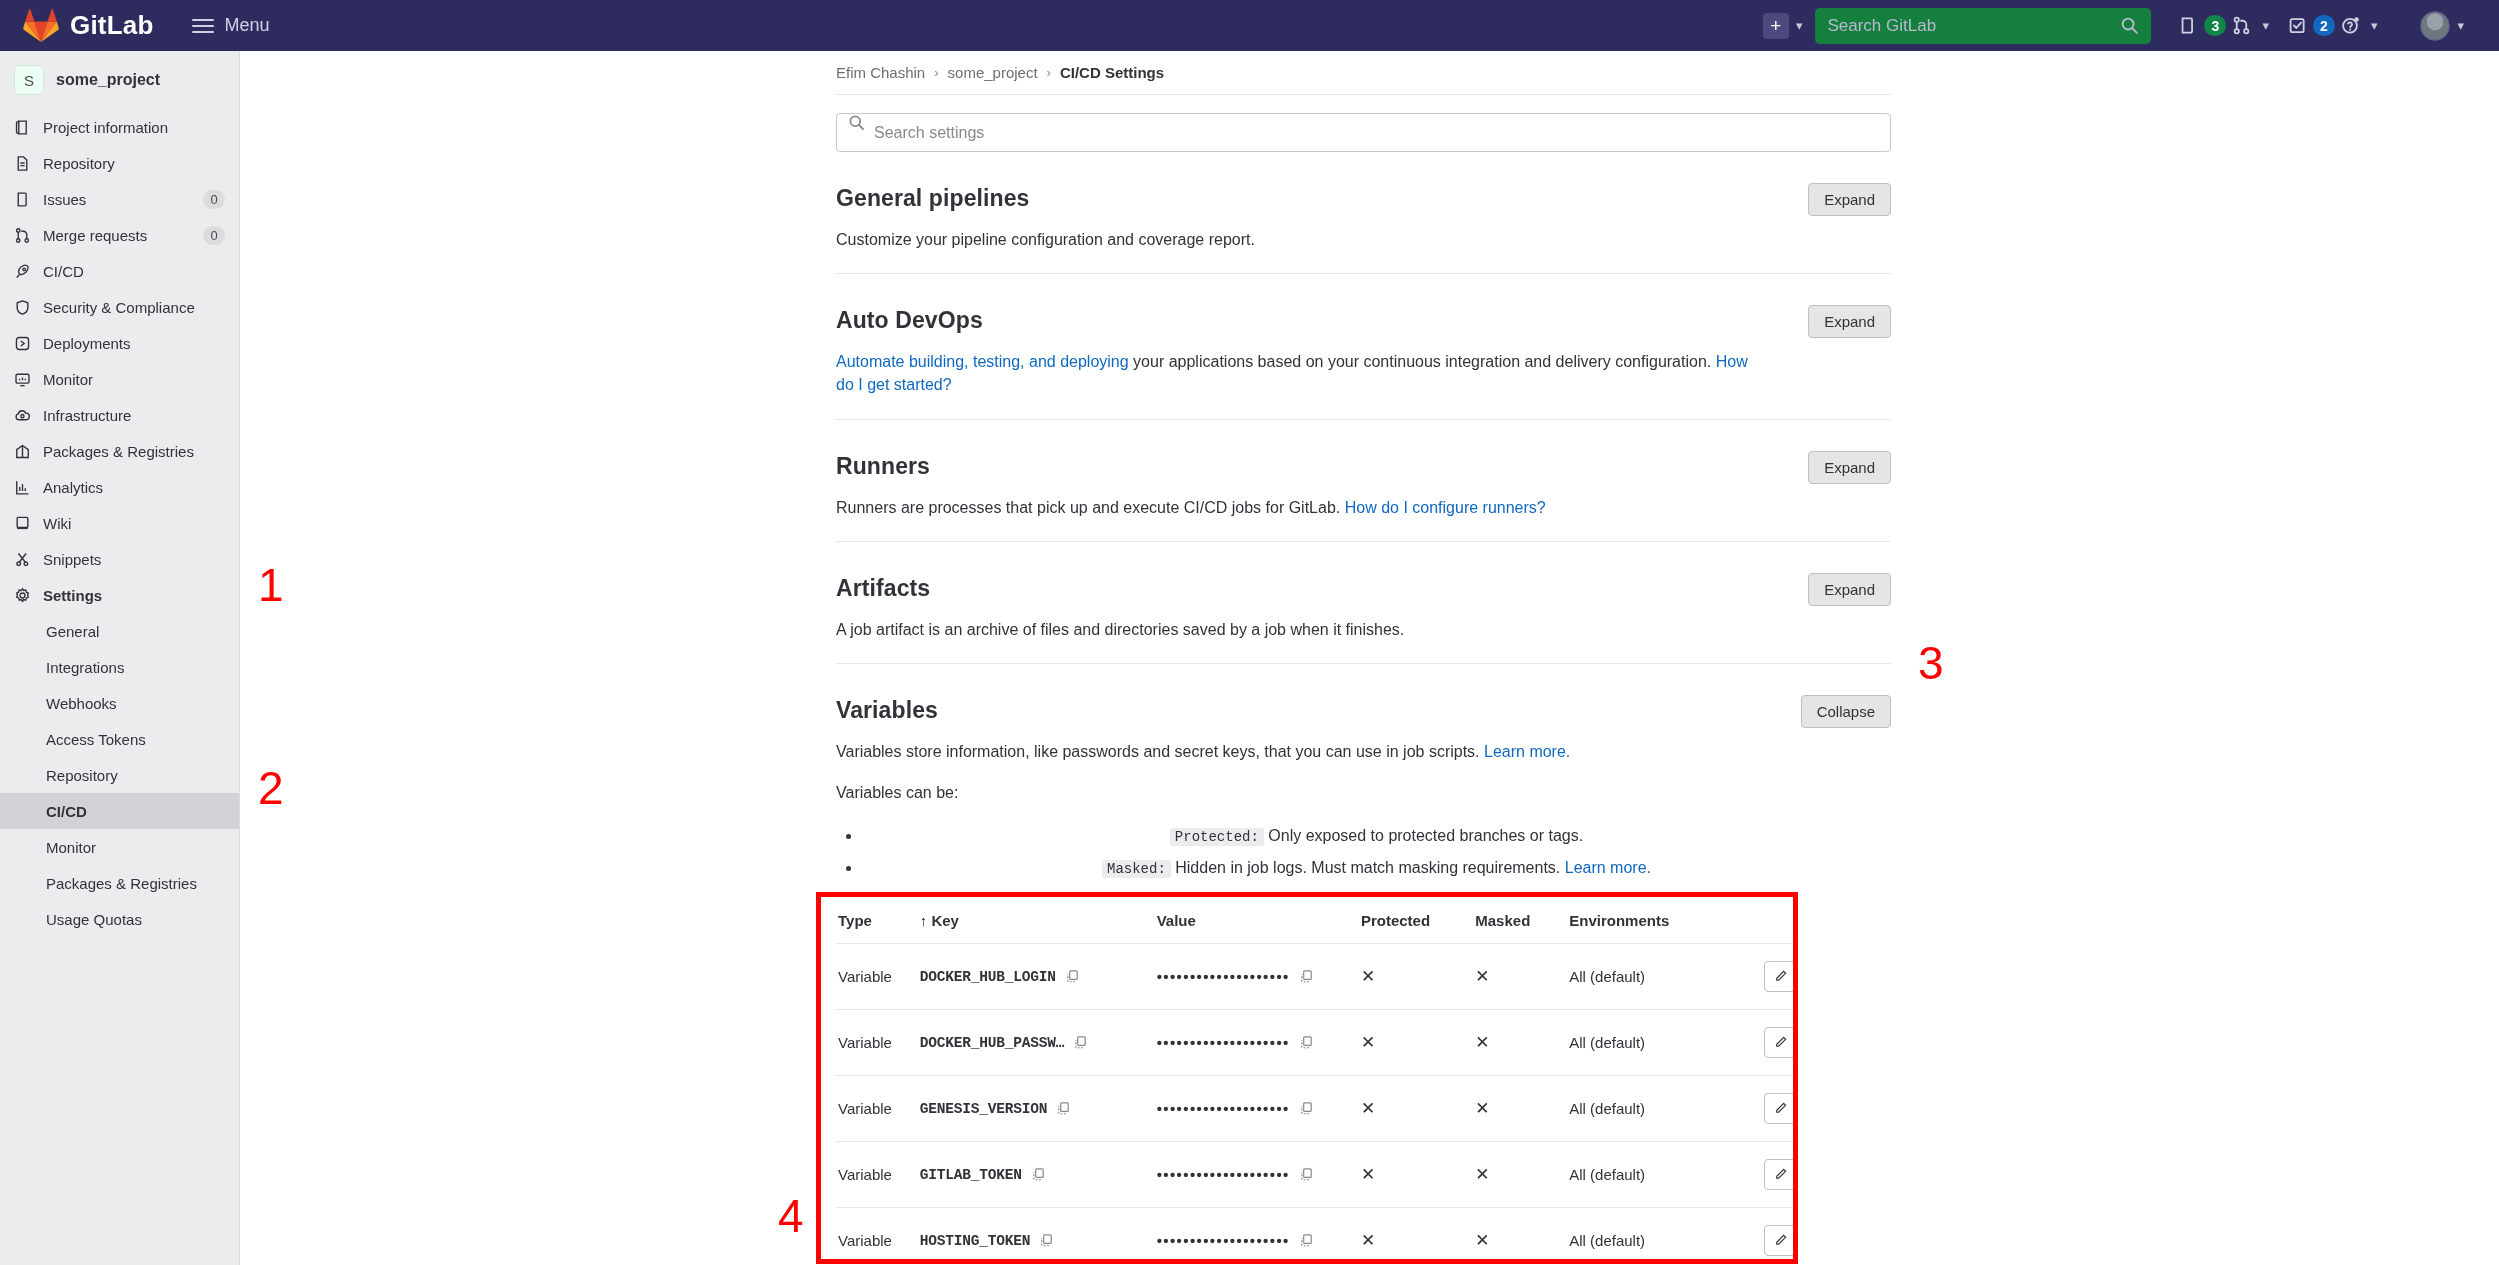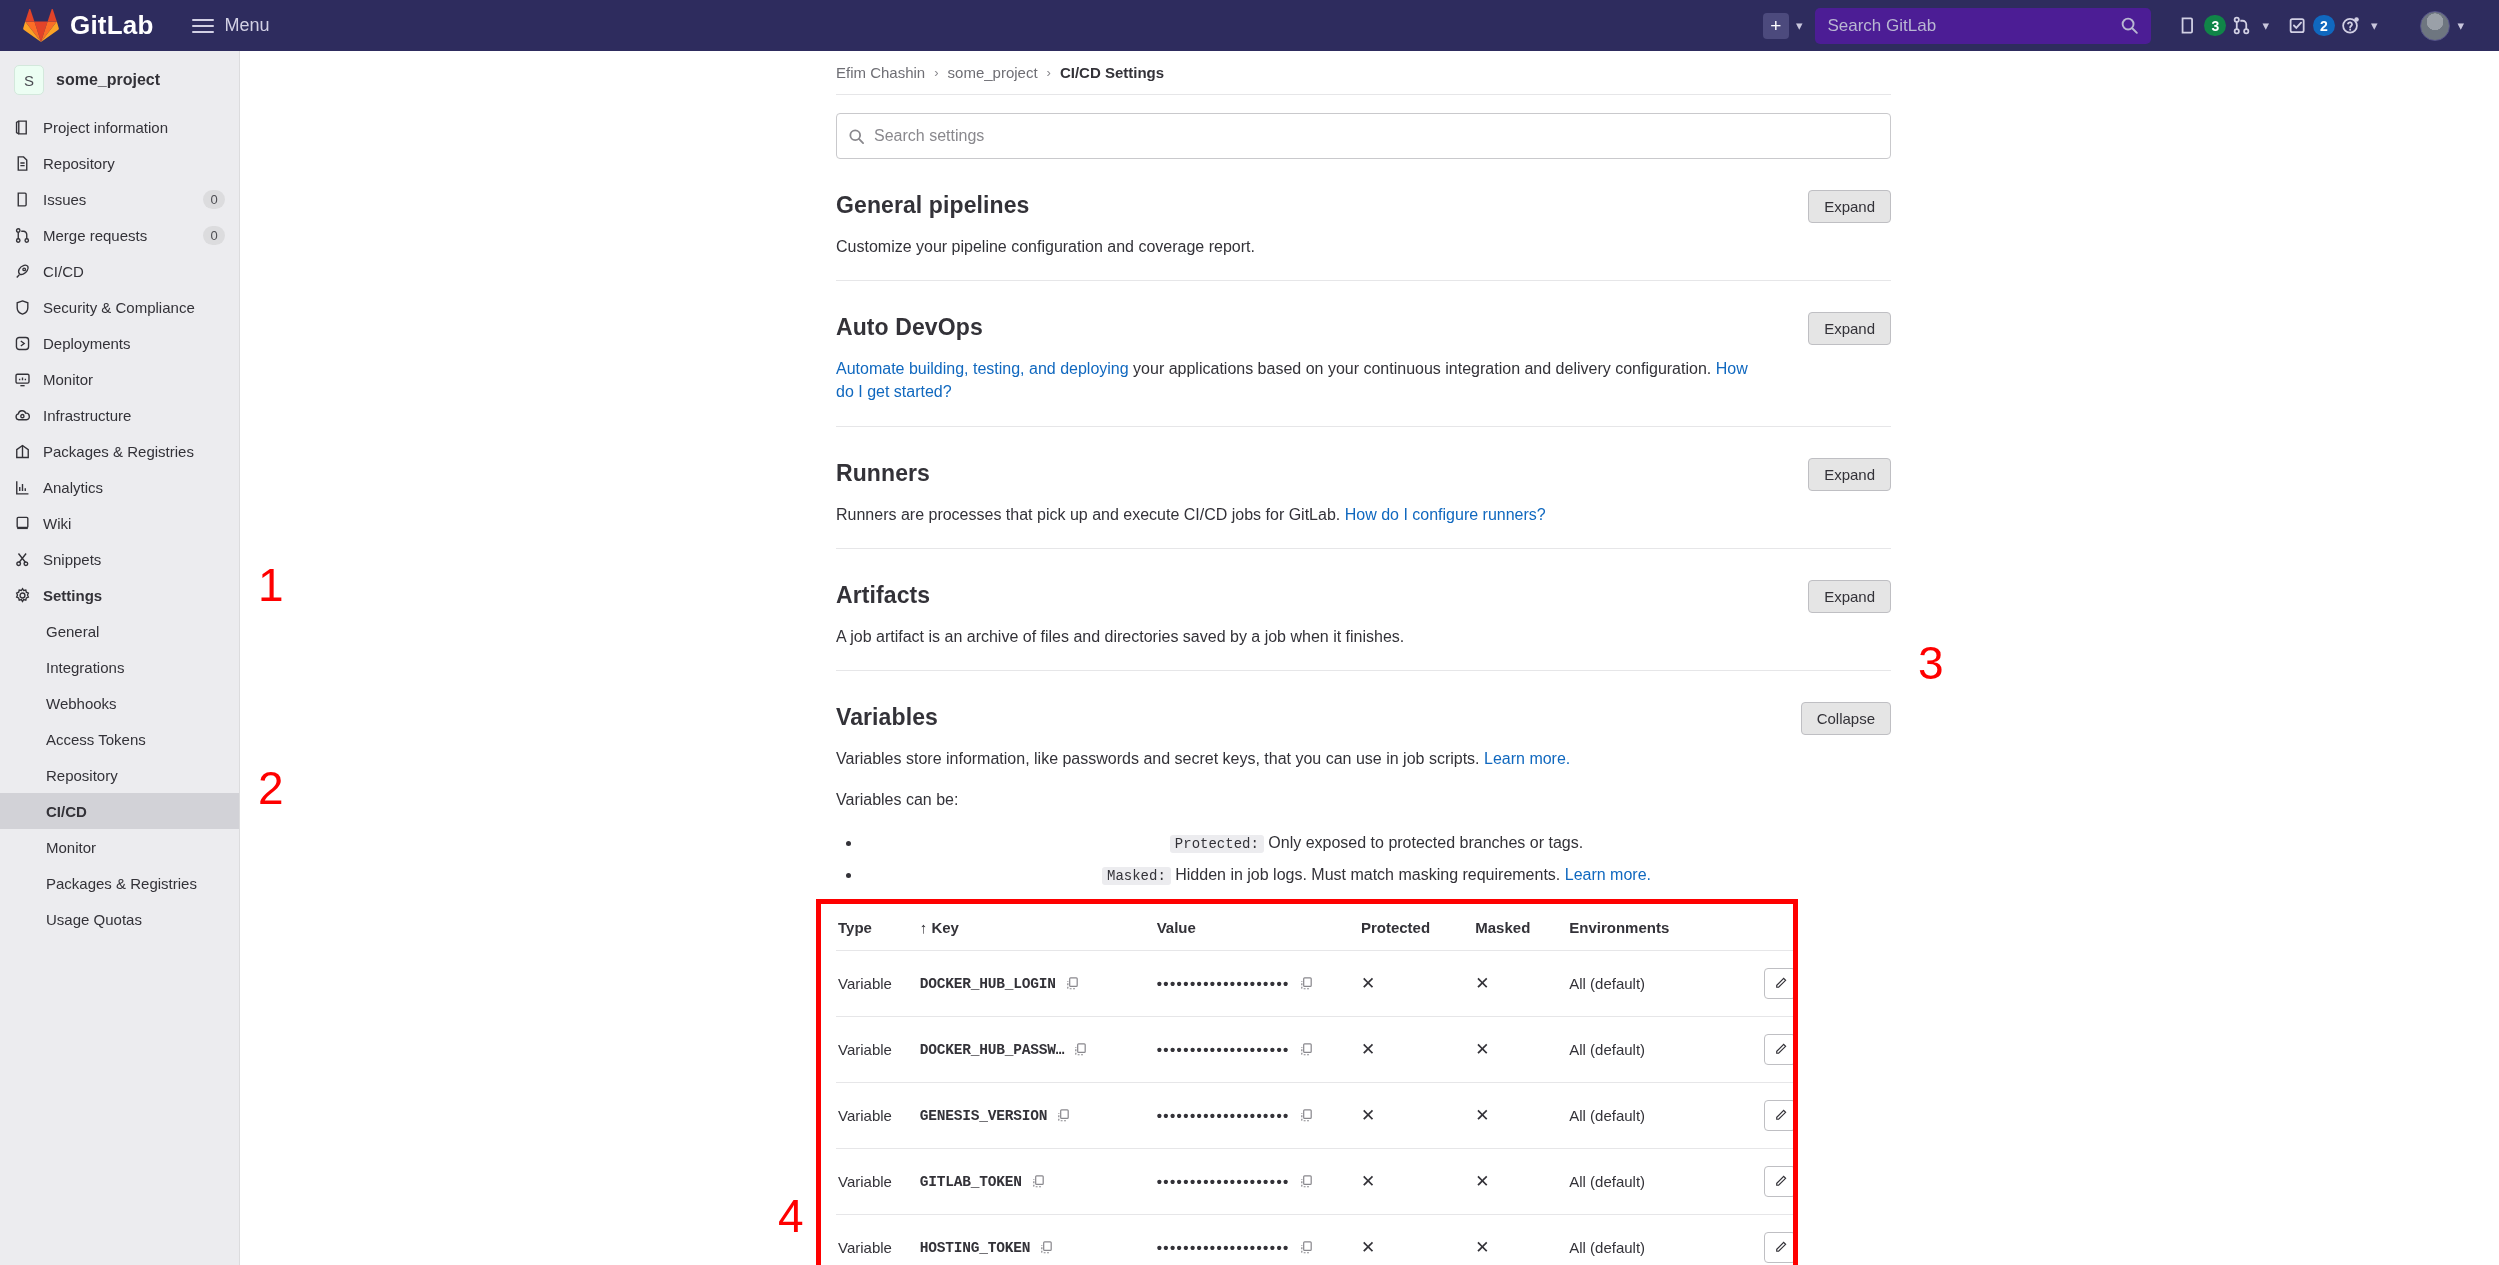--- a/index.html
+++ b/index.html
@@ -23,21 +23,21 @@
   .hamburger i { display: block; height: 2px; background: #d2d0e4; border-radius: 1px; }
   .menu-lbl { color: #d2d0e4; font-size: 18px; }
   .nav-right { margin-left: auto; display: flex; align-items: center; gap: 0px; }
   .plus-box {
     width: 26px; height: 26px; background: #4c4a7d; border-radius: 4px;
     display: flex; align-items: center; justify-content: center;
     color: #fff; font-size: 19px; line-height: 1; font-weight: 400; cursor: pointer;
   }
   .caret { color: #c9c7dd; font-size: 13px; margin: 0 13px 0 7px; cursor: pointer; }
   .searchbox {
-    width: 336px; height: 36px; background: #4c1d95; border-radius: 5px;
+    width: 336px; height: 36px; background: #15803d; border-radius: 5px;
     display: flex; align-items: center; padding: 0 12px; margin-right: 28px; cursor: text;
   }
   .searchbox input {
     flex: 1; background: transparent; border: 0; outline: none;
     color: #fff; font-size: 17px; font-family: inherit;
   }
   .searchbox input::placeholder { color: #b9b7d2; }
   .nav-ico { display: flex; align-items: center; gap: 4px; margin-right: 6px; cursor: pointer; position: relative; }
   .nav-ico svg { display: block; }
   .badge {
@@ -86,22 +86,22 @@
   
   .main { position: absolute; top: 51px; left: 240px; width: 2259px; height: 1214px; background: #fff; }
   .inner { width: 1055px; margin-left: 596px; padding-top: 13px; }
   .crumbs { display: flex; align-items: center; gap: 9px; font-size: 15px; padding-bottom: 13px; }
   .crumbs a { color: #6e6e74; text-decoration: none; cursor: pointer; }
   .crumbs .sep { color: #89888d; font-size: 13px; }
   .crumbs .cur { color: #333238; font-weight: 700; }
   .crumb-rule { border-top: 1px solid #e6e6e8; }
 
   .settings-search {
-    margin-top: 18px; height: 46px; border: 1px solid #c9c9cc; border-radius: 4px;
-    display: flex; align-items: center; gap: 9px; padding: 0 11px; cursor: text;
+    margin-top: 18px; height: 39px; border: 1px solid #c9c9cc; border-radius: 4px;
+    display: flex; gap: 9px; padding: 0 11px; cursor: text;
   }
   .settings-search input {
     flex: 1; border: 0; outline: none; font-size: 16px;
     color: #333238; font-family: inherit; background: transparent;
   }
   .settings-search input::placeholder { color: #89888d; }
 
   .sect { padding: 33px 0 22px 0; border-bottom: 1px solid #e6e6e8; position: relative; }
   .sect:last-child { border-bottom: 0; }
   .sect h2 { font-size: 23px; font-weight: 600; color: #333238; margin-bottom: 16px; letter-spacing: .1px; }

